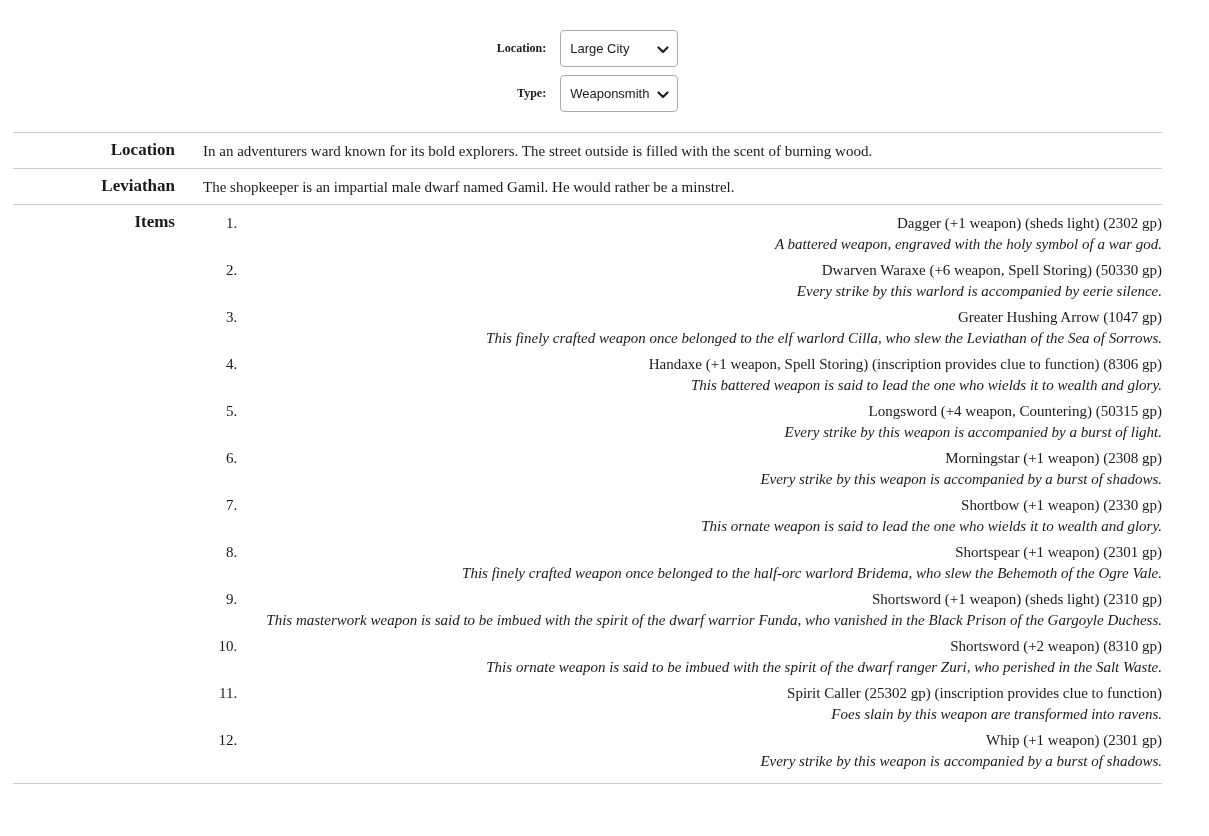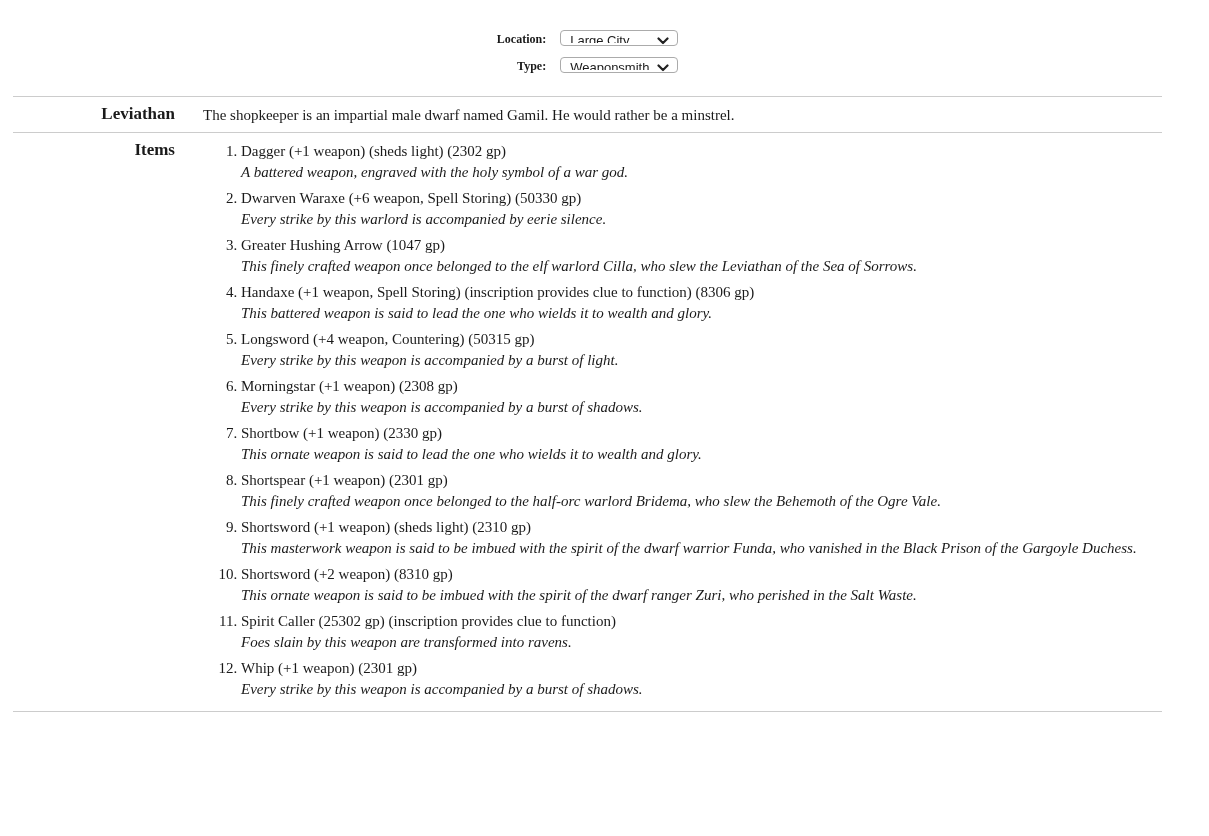--- a/index.html
+++ b/index.html
@@ -31,21 +31,21 @@
     padding:0 14px 0 0;
   }
   .select-wrap {
     display:table-cell;
     position:relative;
     padding:4px 0;
     vertical-align:middle;
   }
   .gen-select {
     -webkit-appearance:none; -moz-appearance:none; appearance:none;
-    width:118px; height:16px;
+    width:118px; height:37px;
     font-family:"Liberation Sans", sans-serif;
     font-size:13px;
     color:#1a1a1a;
     background:#ffffff;
     border:1px solid #ababab;
     border-radius:4px;
     padding:2px 24px 2px 9px;
     outline:none;
   }
   .chevron {
@@ -76,20 +76,21 @@
   .result-table td {
     vertical-align:top;
     padding:8px 0 6px 28px;
     line-height:21px;
   }
 
   .items-list {
     list-style:decimal;
     margin:0;
     padding-left:38px;
+    text-align:right;
   }
   .items-list li {
     margin-bottom:5px;
     line-height:21px;
   }
   .item-name { }
   .item-desc { font-style:italic; }
 </style>
 </head>
 <body>
@@ -117,20 +118,24 @@
         </select>
         <svg class="chevron" width="12" height="8" viewBox="0 0 12 8">
           <path d="M1.5 1.5 L6 6 L10.5 1.5" fill="none" stroke="#222222" stroke-width="2.2" stroke-linecap="round" stroke-linejoin="round"></path>
         </svg>
       </span>
     </div>
   </div>
 
   <table class="result-table">
     <tbody>
+      <tr>
+        <th>Location</th>
+        <td>In an adventurers ward known for its bold explorers. The street outside is filled with the scent of burning wood.</td>
+      </tr>
       <tr>
         <th>Leviathan</th>
         <td>The shopkeeper is an impartial male dwarf named Gamil. He would rather be a minstrel.</td>
       </tr>
       <tr class="last">
         <th>Items</th>
         <td>
           <ol class="items-list">
               <li>
                 <div class="item-name">Dagger (+1 weapon) (sheds light) (2302 gp)</div>

